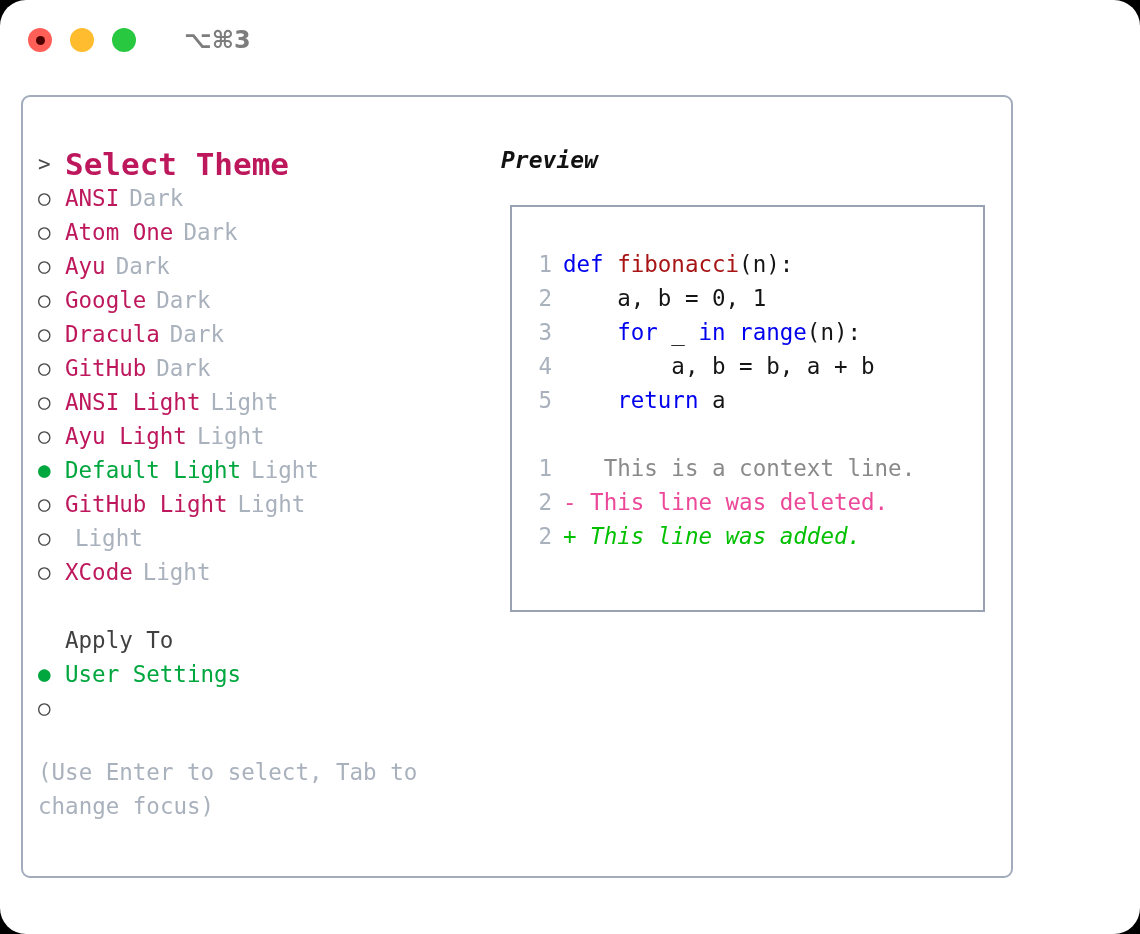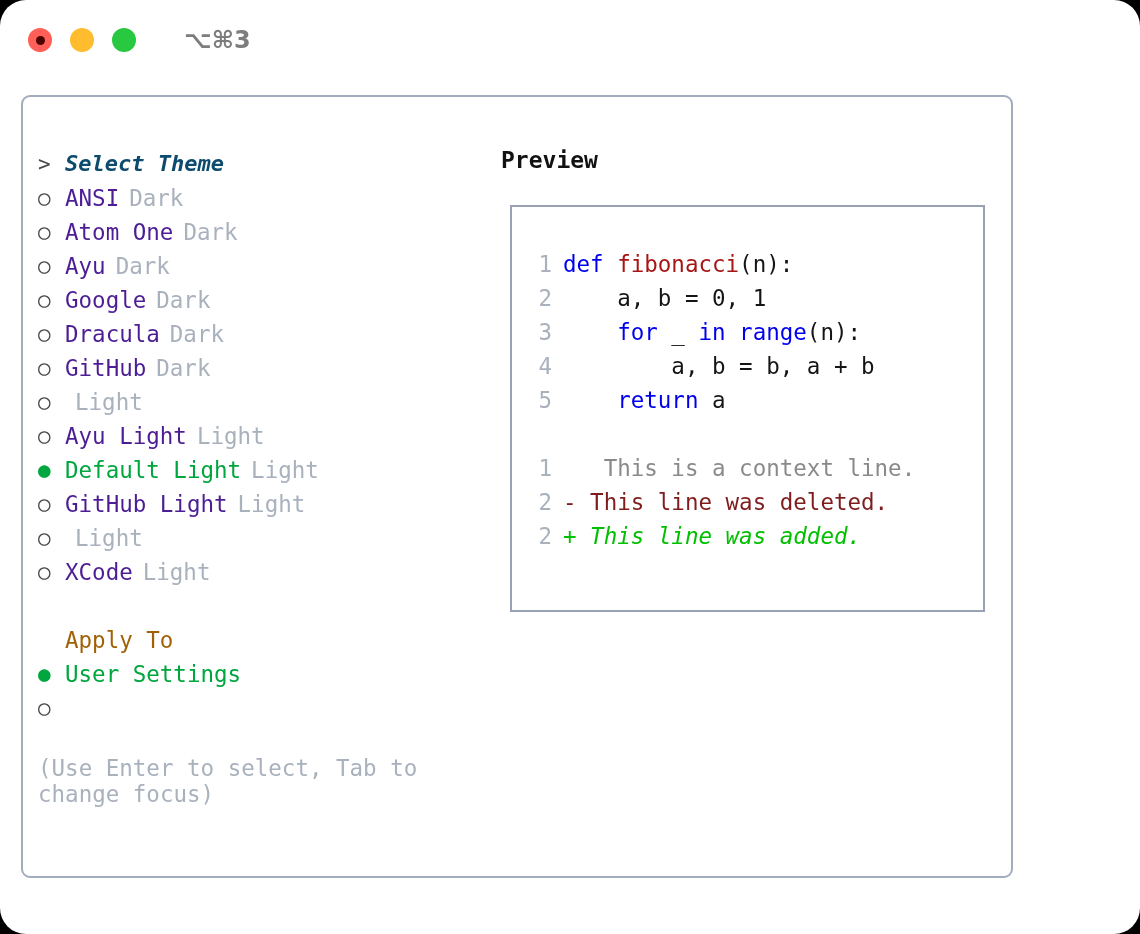--- a/index.html
+++ b/index.html
@@ -98,56 +98,56 @@
     width: 27px;
     flex: 0 0 27px;
     font-size: 21px;
     color: #4a4a4a;
   }
   .bullet.on {
     color: #00a63e;
   }
   .list-header {
     font-weight: bold;
-    color: #0c4a6e;
-    font-size: 22px;
-    font-style: italic;
-  }
-  .label { color: #4c1d95; }
+    color: #be185d;
+    font-size: 31px;
+  }
+  .label { color: #be185d; }
   .label.sel { color: #00a63e; }
   .tag {
     color: #a9b1bd;
     padding-left: 10px;
     text-align: center;
   }
   .section-title {
-    color: #a16207;
+    color: #404040;
     text-align: right;
   }
   .spacer { height: 34px; }
 
   #hint {
     position: absolute;
     left: 15px;
     top: 658px;
     width: 420px;
     color: #a9b1bd;
     font-size: 22.5px;
-    line-height: 26px;
+    line-height: 34px;
     white-space: pre-wrap;
   }
 
   
   #preview-title {
     position: absolute;
     left: 478px;
     top: 50px;
     font-size: 23px;
     font-weight: bold;
     color: #121212;
+    font-style: italic;
   }
   #preview-box {
     position: absolute;
     left: 487px;
     top: 108px;
     width: 475px;
     height: 407px;
     border: 2px solid #98a2b3;
     box-sizing: border-box;
     background: #ffffff;
@@ -175,21 +175,21 @@
   .codetext {
     padding-left: 11px;
     white-space: pre;
   }
   .blankline { height: 34px; }
 
   .tok-kw   { color: #0000ee; }
   .tok-fn   { color: #a81414; }
   .tok-plain{ color: #151515; }
   .tok-ctx  { color: #8a8a8a; }
-  .tok-del  { color: #7f1d1d; }
+  .tok-del  { color: #ec4899; }
   .tok-add  { color: #00c000; font-style: italic; }
 </style>
 </head>
 <body>
 
 <div id="screen">
 
   <div id="titlebar">
     <div class="dots">
       <div class="dot red">
@@ -210,21 +210,21 @@
         <span class="list-header">Select Theme</span>
       </div>
 
       <div id="theme-items">
           <div class="row"><span class="bullet">○</span><span class="label">ANSI</span><span class="tag">Dark</span></div>
           <div class="row"><span class="bullet">○</span><span class="label">Atom One</span><span class="tag">Dark</span></div>
           <div class="row"><span class="bullet">○</span><span class="label">Ayu</span><span class="tag">Dark</span></div>
           <div class="row"><span class="bullet">○</span><span class="label">Google</span><span class="tag">Dark</span></div>
           <div class="row"><span class="bullet">○</span><span class="label">Dracula</span><span class="tag">Dark</span></div>
           <div class="row"><span class="bullet">○</span><span class="label">GitHub</span><span class="tag">Dark</span></div>
-          <div class="row"><span class="bullet">○</span><span class="tag">Light</span></div>
+          <div class="row"><span class="bullet">○</span><span class="label">ANSI Light</span><span class="tag">Light</span></div>
           <div class="row"><span class="bullet">○</span><span class="label">Ayu Light</span><span class="tag">Light</span></div>
           <div class="row"><span class="bullet on">●</span><span class="label sel">Default Light</span><span class="tag">Light</span></div>
           <div class="row"><span class="bullet">○</span><span class="label">GitHub Light</span><span class="tag">Light</span></div>
           <div class="row"><span class="bullet">○</span><span class="tag">Light</span></div>
           <div class="row"><span class="bullet">○</span><span class="label">XCode</span><span class="tag">Light</span></div>
         </div>
 
       <div class="spacer"></div>
 
       <div class="row">

